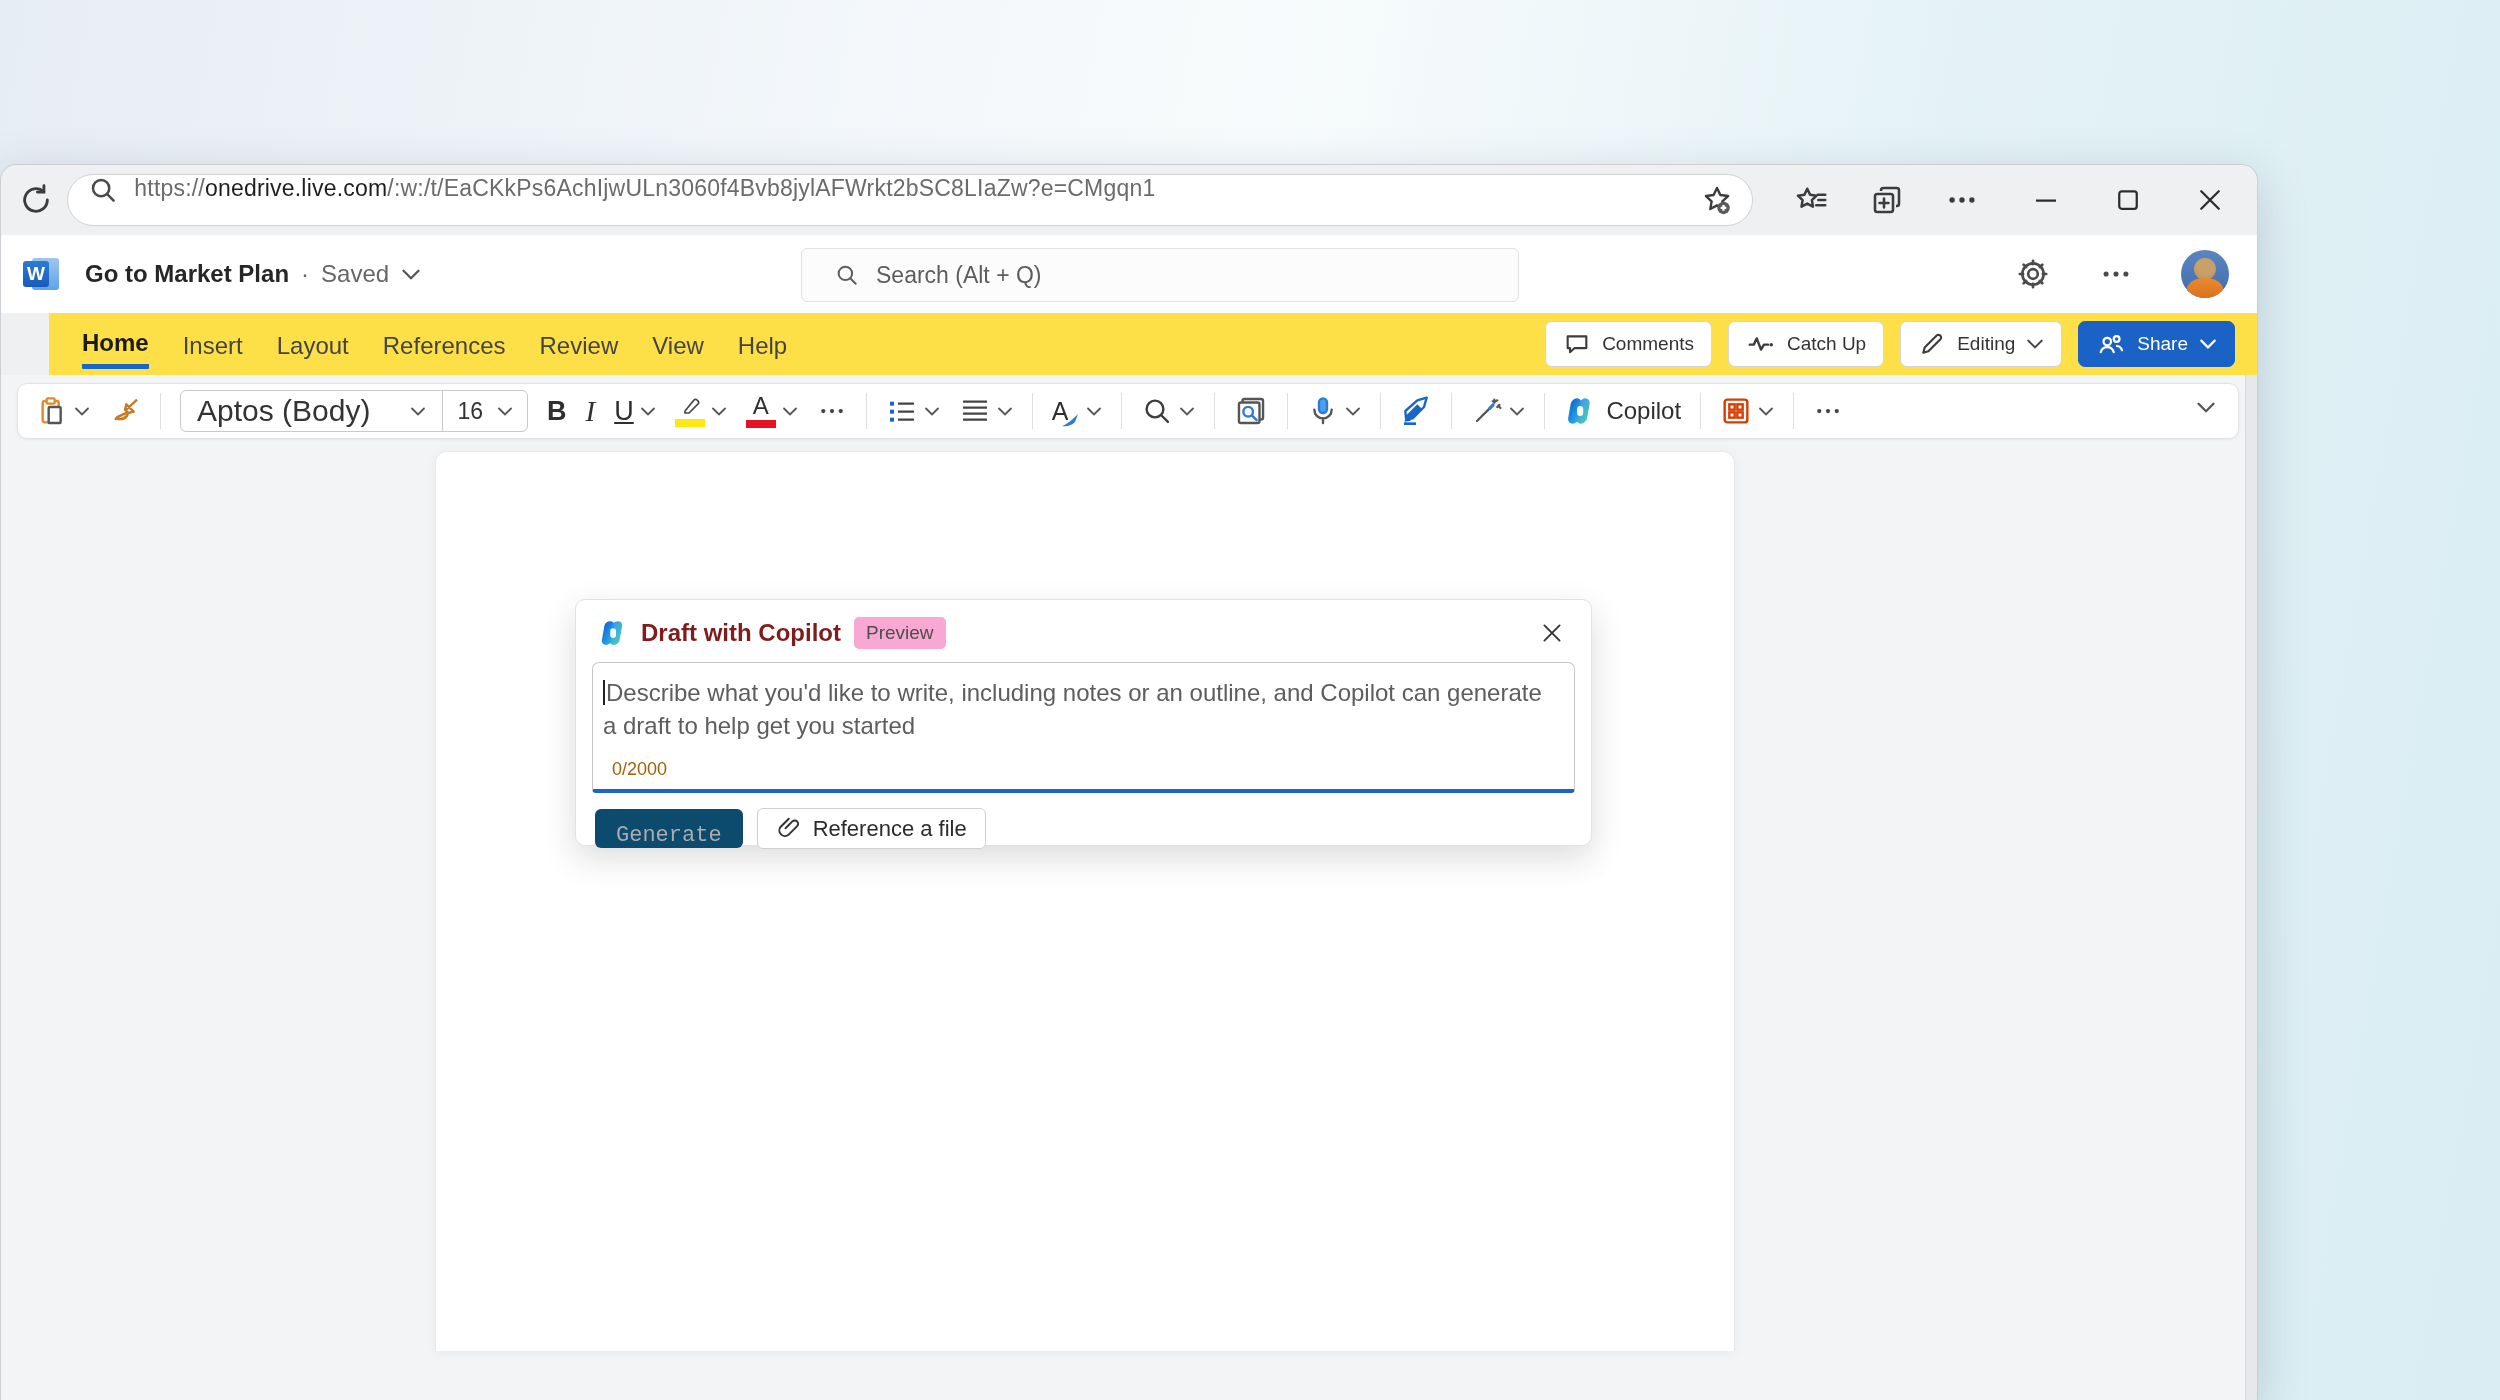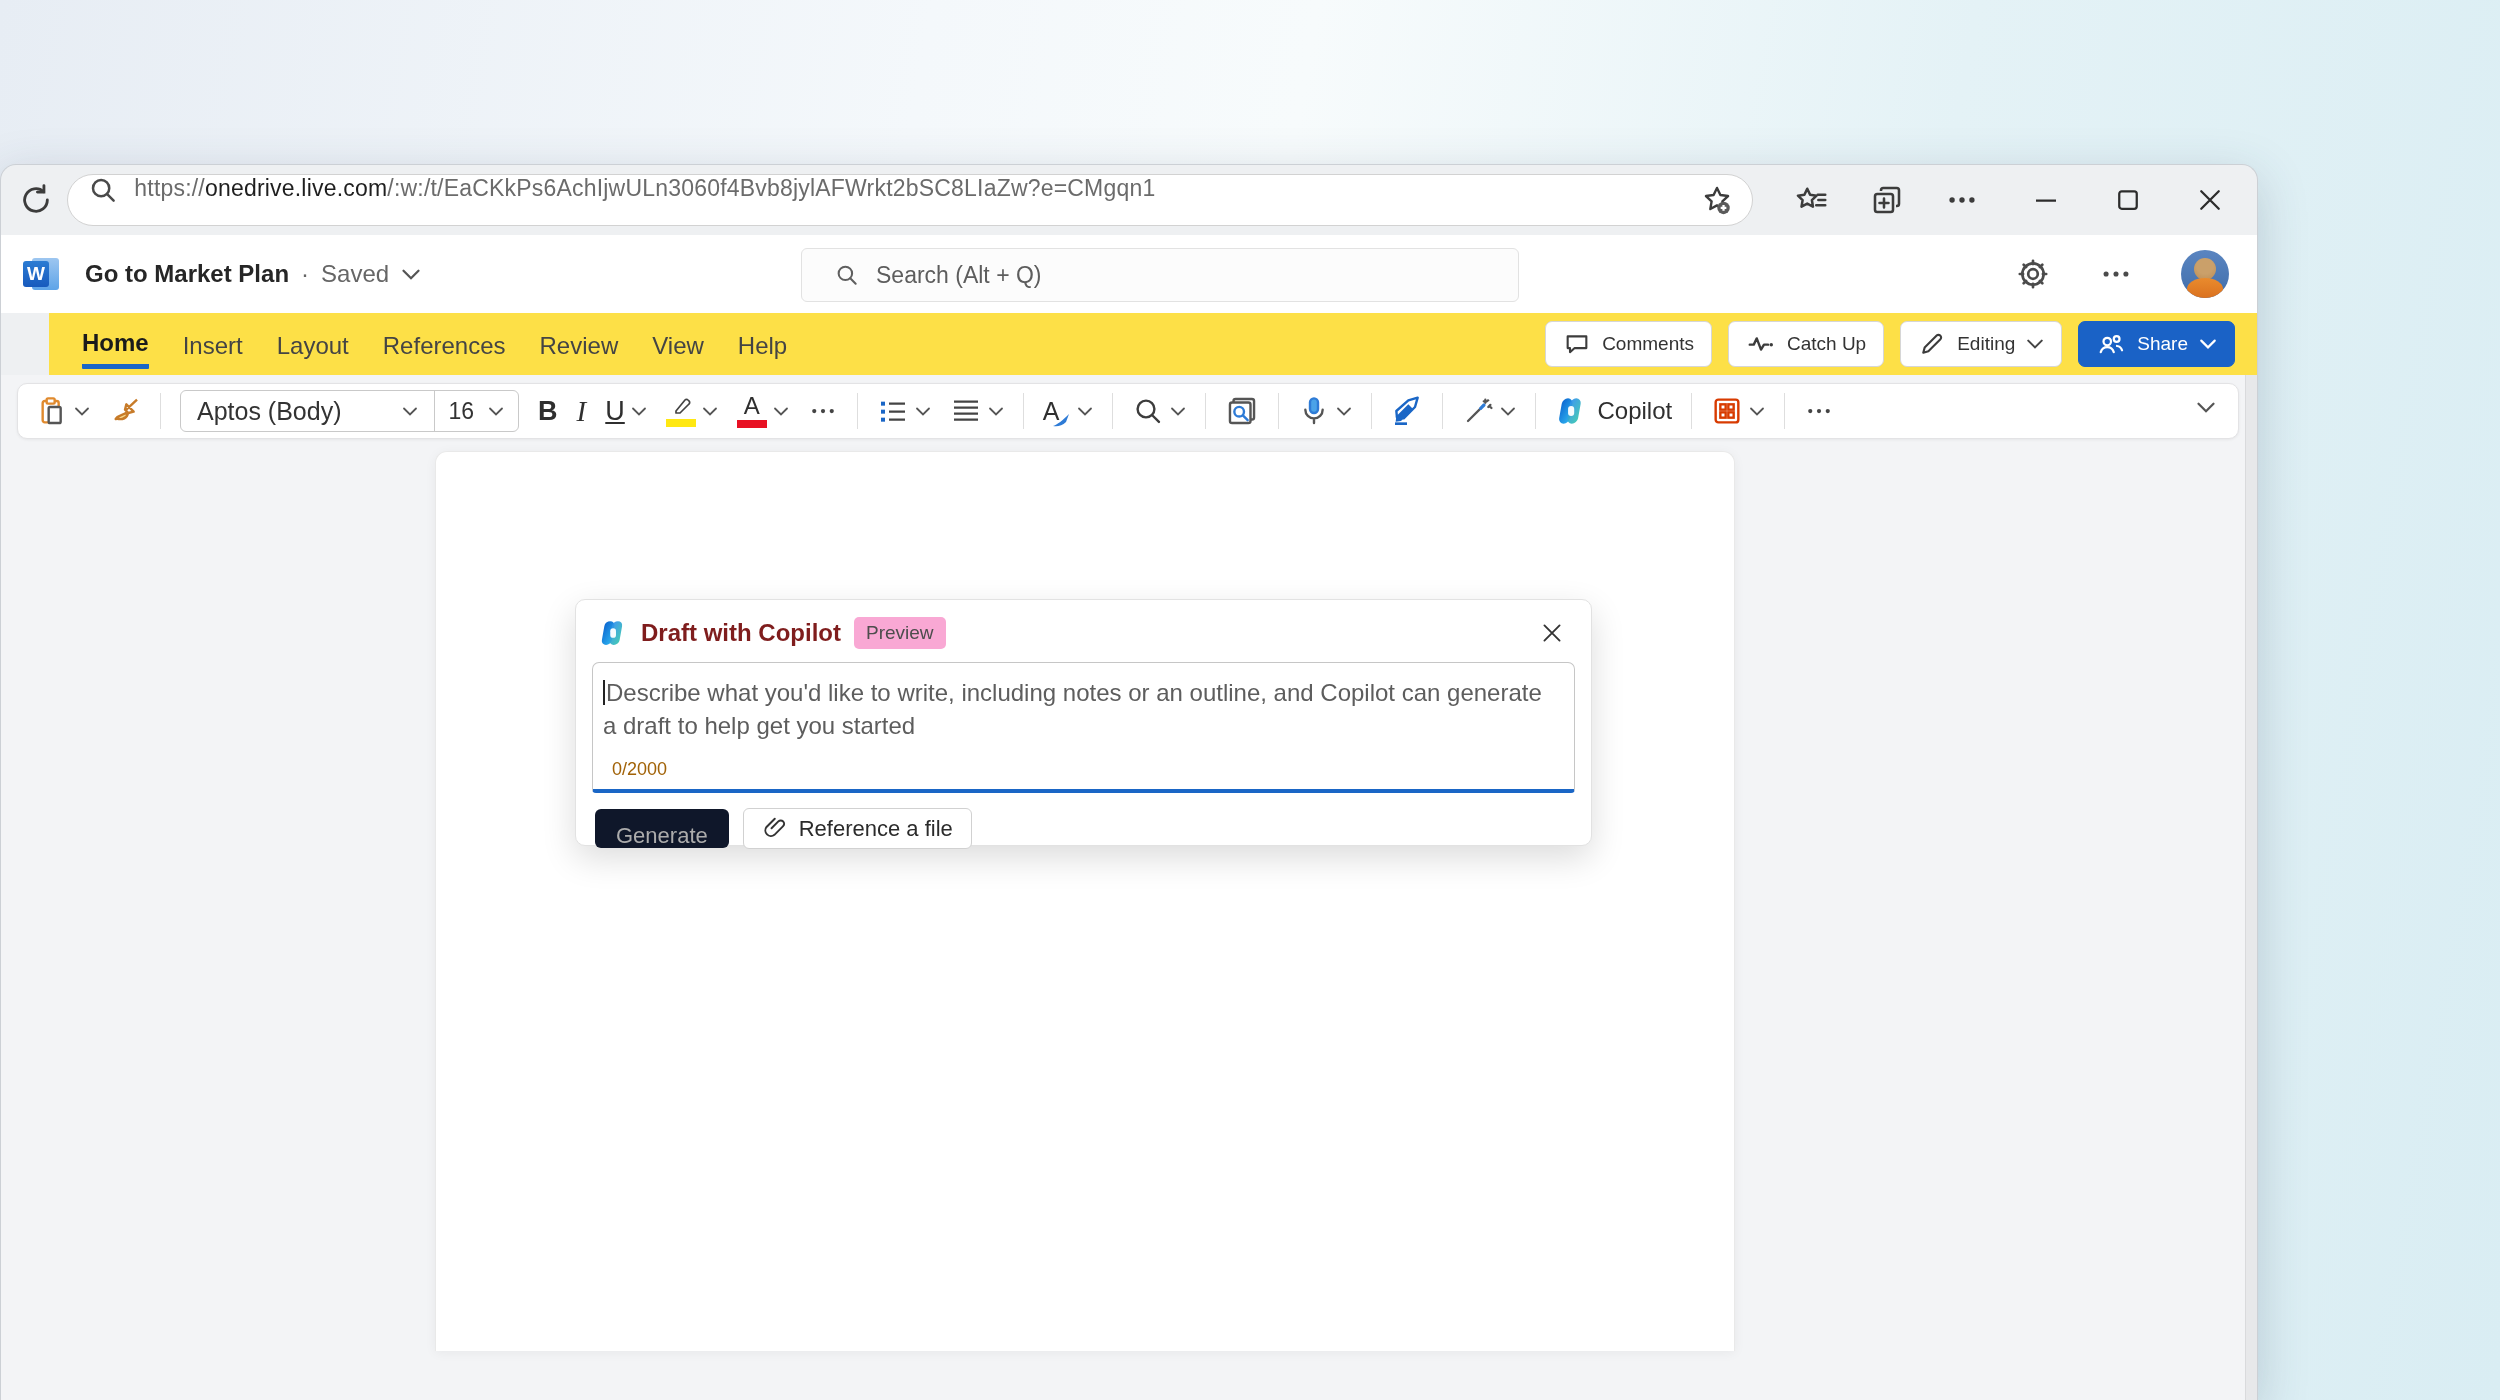--- a/index.html
+++ b/index.html
@@ -64,21 +64,21 @@
   .content { position:relative; flex:1; background:#f3f4f6; border-radius:0; overflow:hidden; }
   .scroll-strip { position:absolute; right:0; top:0; bottom:0; width:12px; background:#e7e8ea; border-left:1px solid #d9dadc; }
 
   
   .fmt-bar { position:absolute; left:16px; top:8px; width:2222px; height:56px; background:#fff;
     border:1px solid #e3e3e5; border-radius:10px; box-shadow:0 1px 3px rgba(0,0,0,.06);
     display:flex; align-items:center; gap:19px; padding:0 56px 0 18px; }
   .fmt-item { display:flex; align-items:center; gap:6px; cursor:pointer; color:#333; }
   .vdiv { width:1px; height:36px; background:#dedede; flex:0 0 1px; }
   .font-group { display:flex; align-items:center; height:42px; border:1px solid #c9c9c9; border-radius:6px; overflow:hidden; }
-  .font-name { display:flex; align-items:center; gap:60px; padding:0 16px; font-size:25px; color:#333; cursor:pointer; }
+  .font-name { display:flex; align-items:center; gap:40px; padding:0 16px; font-size:30px; color:#333; cursor:pointer; }
   .font-size { display:flex; align-items:center; gap:14px; padding:0 14px; font-size:23px; color:#333; border-left:1px solid #c9c9c9; height:100%; cursor:pointer; }
   .tool-letter { font-size:27px; color:#2f2f2f; }
   .bold-b { font-weight:800; }
   .italic-i { font-family:"Liberation Serif", serif; font-style:italic; font-size:29px; }
   .under-u { text-decoration:underline; }
   .color-stack { display:flex; flex-direction:column; align-items:center; line-height:1; }
   .color-stack .bar { width:30px; height:8px; margin-top:2px; }
   .bar.yellow { background:#ffe812; }
   .bar.red { background:#e81123; }
   .copilot-item { gap:10px; font-size:24px; color:#2f2f2f; }
@@ -96,22 +96,22 @@
   .cp-head { display:flex; align-items:center; gap:13px; padding:17px 26px 10px 22px; }
   .cp-title { font-size:24px; font-weight:700; color:#7f1d1d; }
   .cp-badge { background:#f9a8d4; border-radius:5px; padding:5px 12px; font-size:19px; color:#4d4d4d; }
   .cp-close { margin-left:auto; cursor:pointer; display:flex; }
   .cp-box { margin:3px 16px 0; height:131px; border:1px solid #c6c6c6; border-bottom:4px solid #1a66c6;
     border-radius:7px 7px 4px 4px; position:relative; padding:13px 10px; cursor:text; }
   .cp-ph { font-size:24px; line-height:1.38; color:#5d5d5d; max-width:958px; }
   .caret { display:inline-block; width:2px; height:25px; background:#222; vertical-align:-4px; margin-right:1px; }
   .cp-count { position:absolute; left:19px; bottom:9px; font-size:18px; color:#a16207; }
   .cp-foot { display:flex; align-items:center; gap:14px; padding:15px 0 0 19px; }
-  .btn-generate { height:39px; padding:14px 21px; background:#0f172a; color:#acacac;
-    border:none; border-radius:6px; font-size:22px; font-family:Liberation Sans, sans-serif; cursor:default; }
+  .btn-generate { height:39px; padding:14px 21px; background:#0c4a6e; color:#acacac;
+    border:none; border-radius:6px; font-size:22px; font-family:Liberation Mono, monospace; cursor:default; }
   .btn-ref { height:41px; padding:0 18px; background:#fff; border:1px solid #d1d1d1; border-radius:6px;
     display:flex; align-items:center; gap:11px; font-size:22px; color:#2b2b2b; font-family:inherit; cursor:pointer; }
 
   svg { display:block; }
 </style>
 </head>
 <body>
 
 <div class="window">
 

